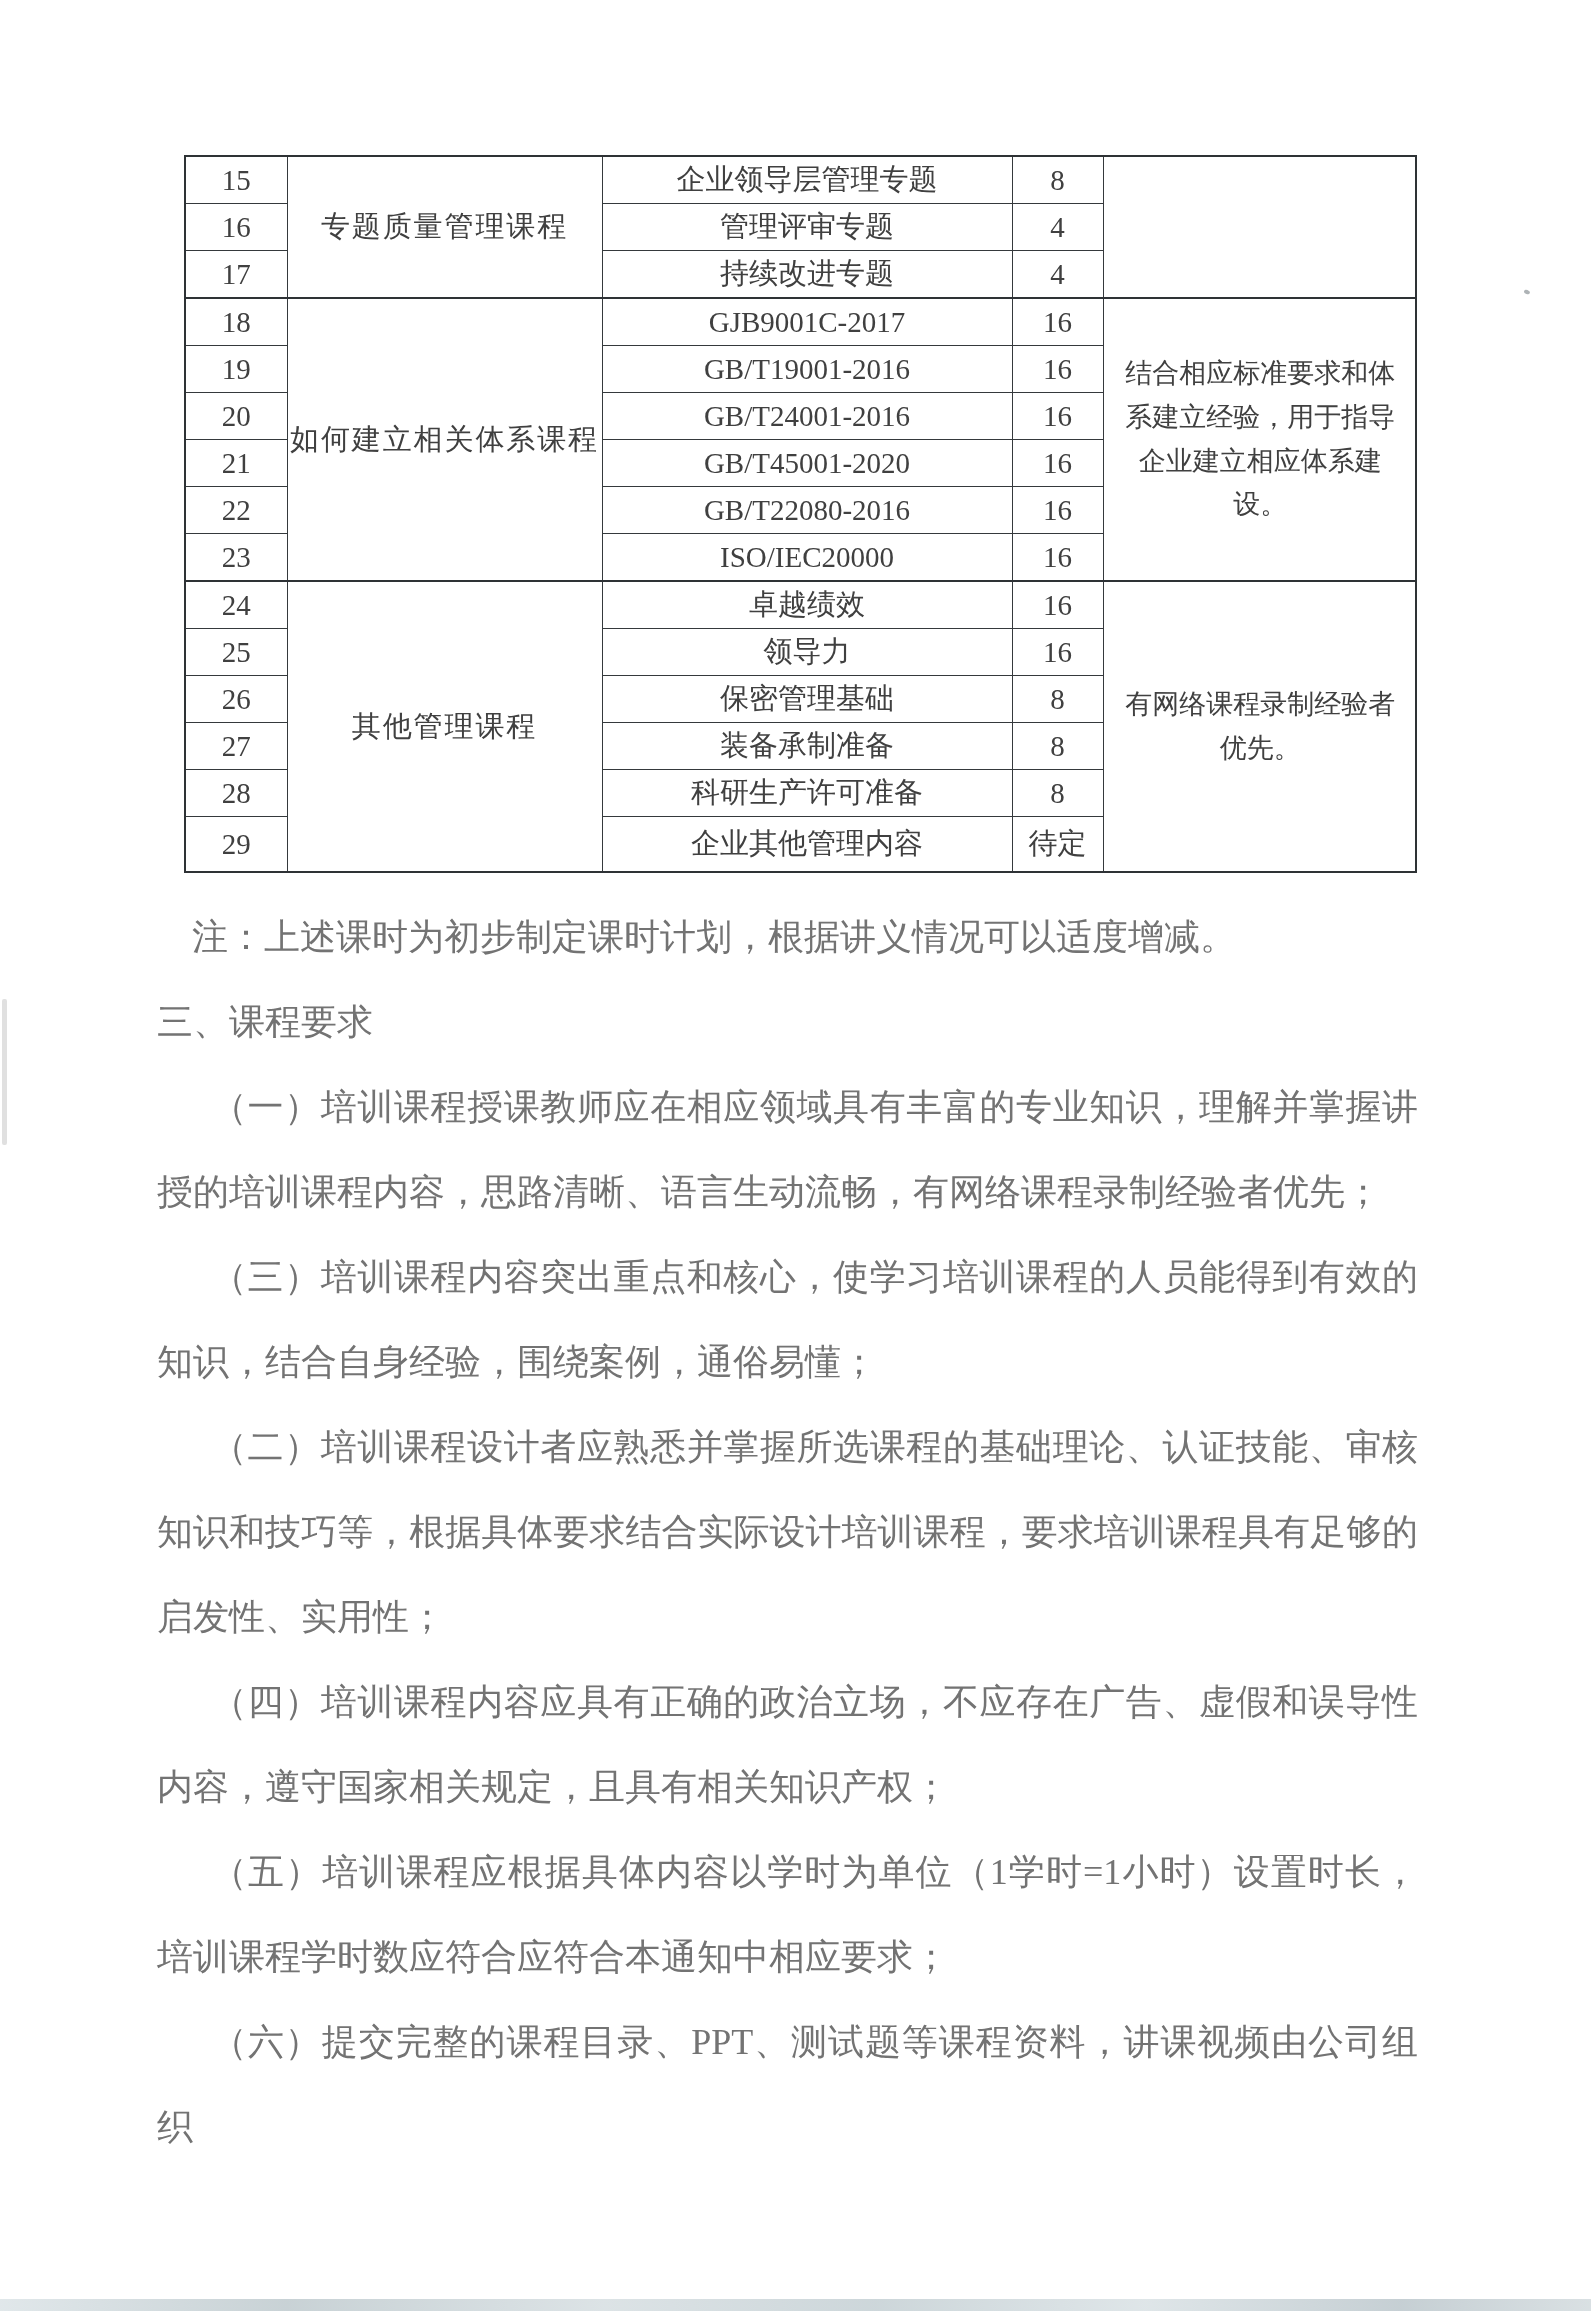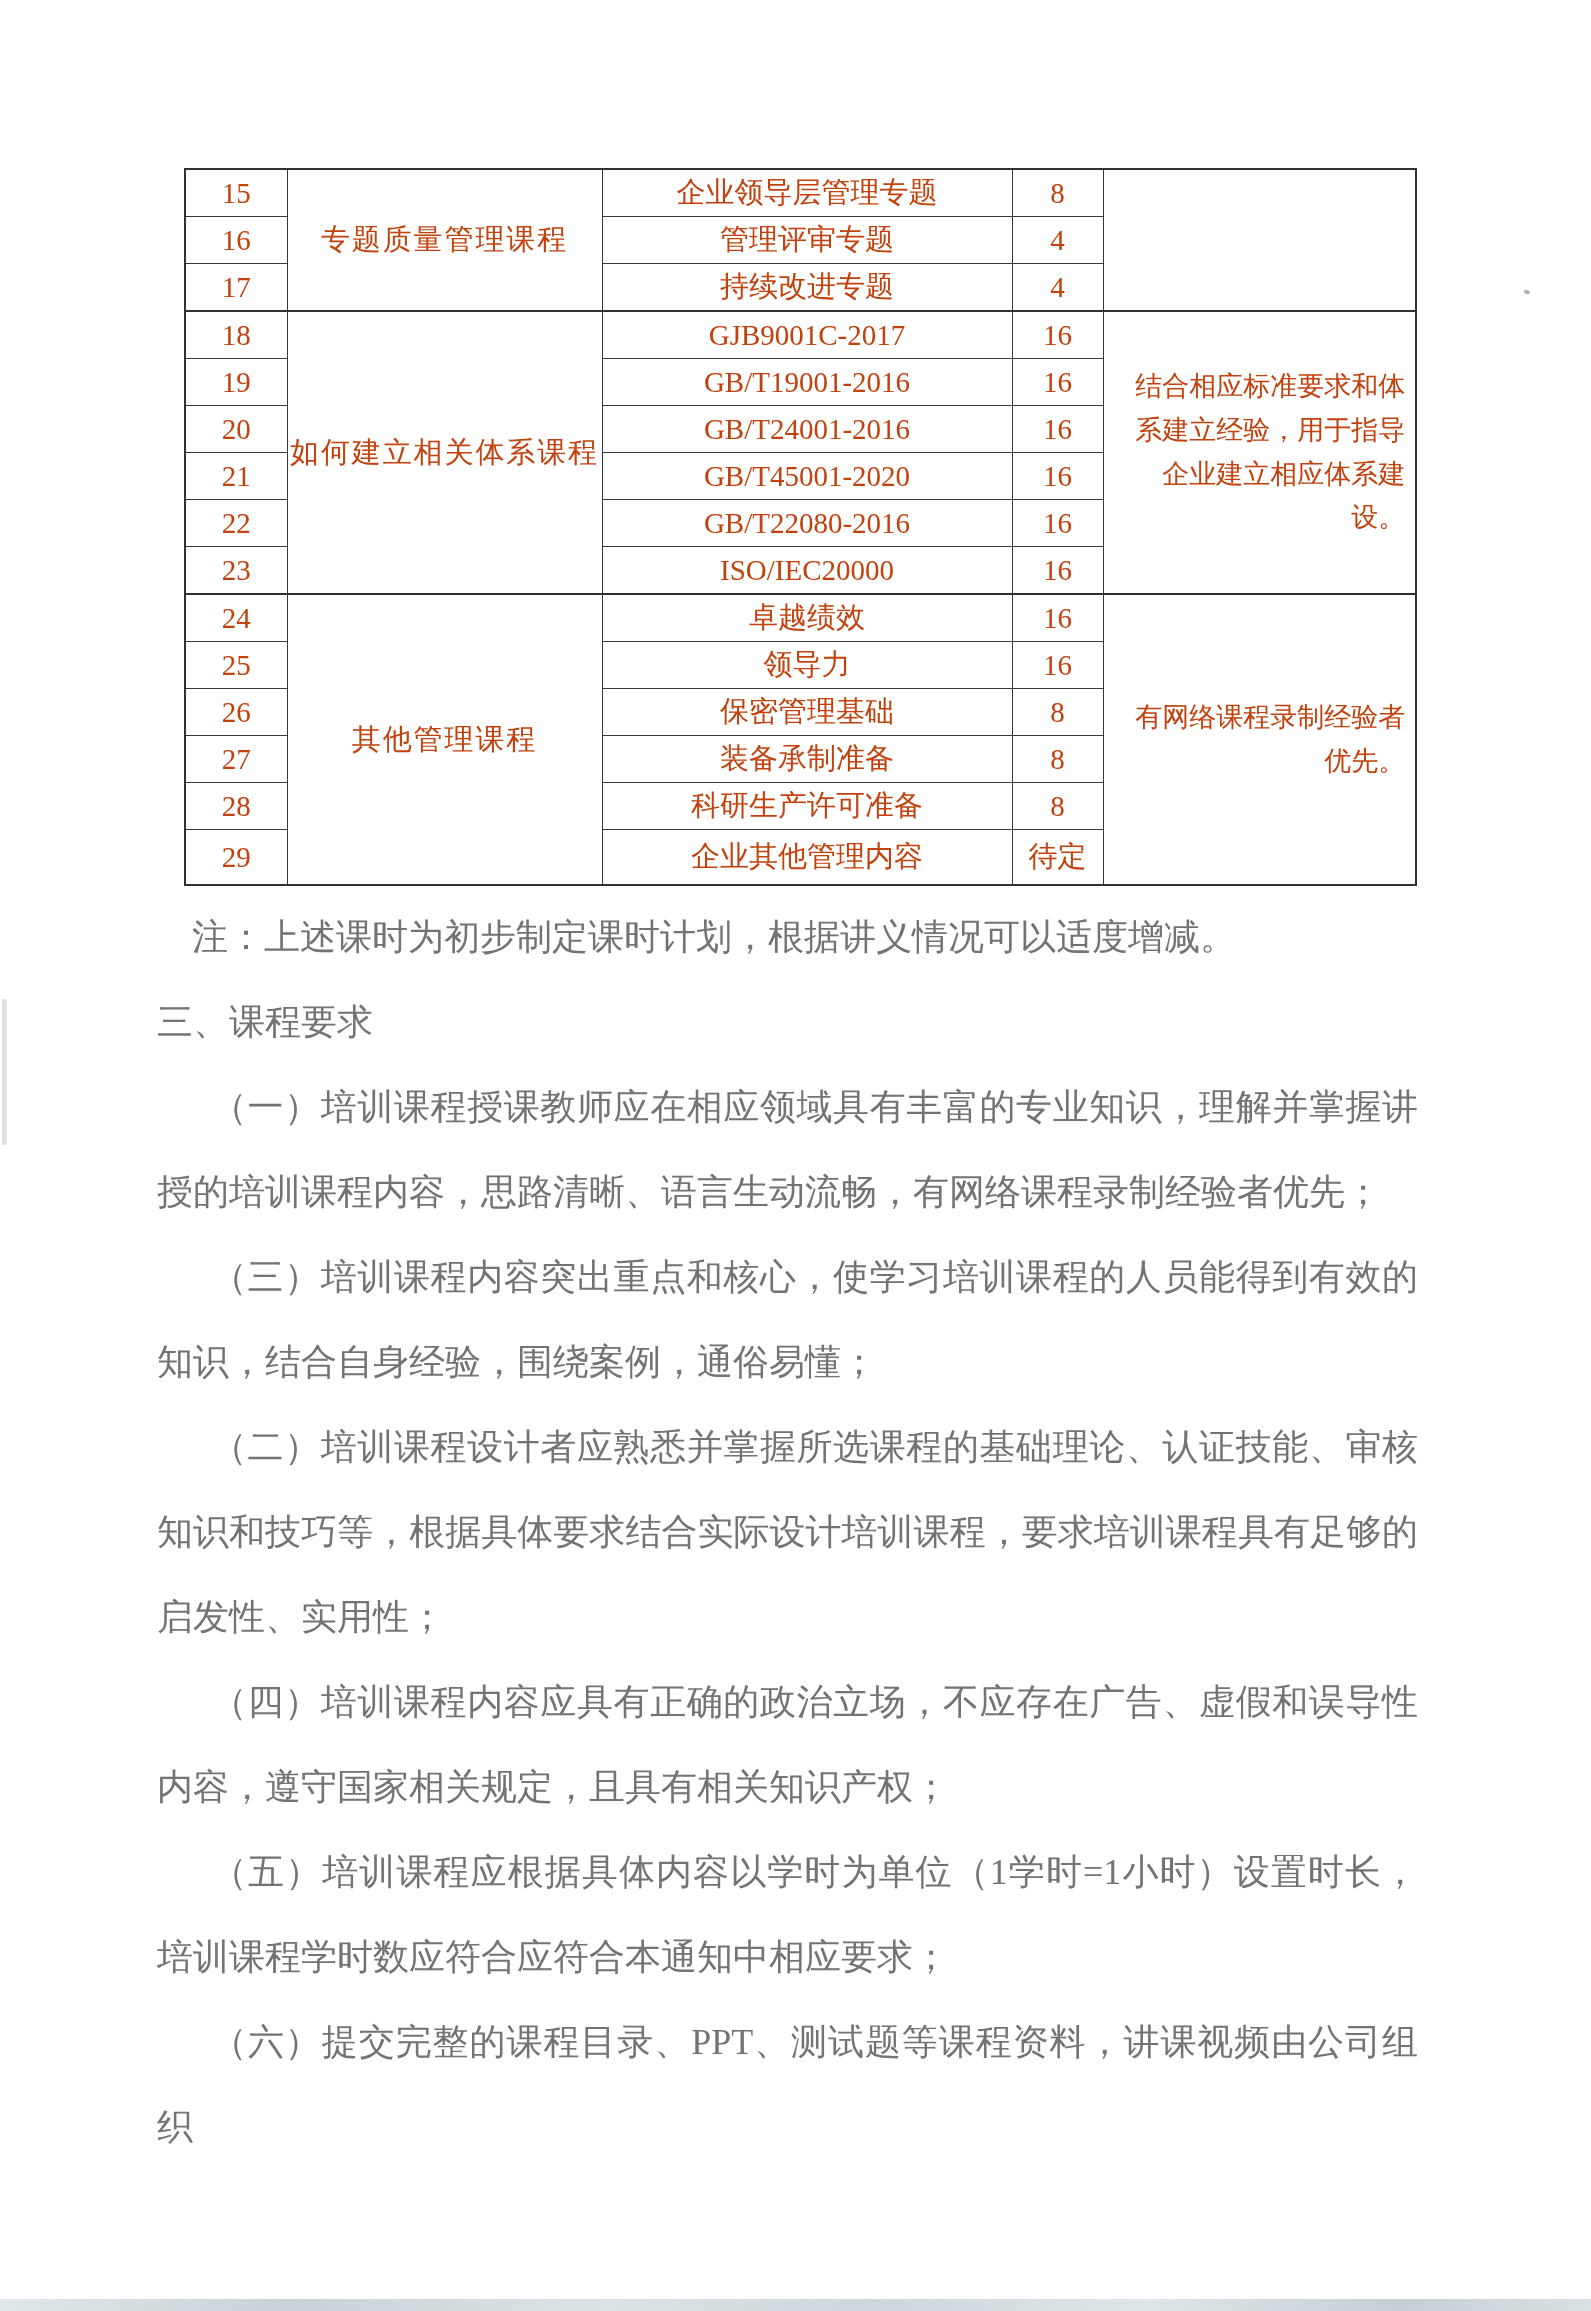--- a/index.html
+++ b/index.html
@@ -6,39 +6,39 @@
   .page{
     position:relative;
     width:1591px;height:2311px;
     background:#ffffff;
     font-family:"Liberation Serif","DejaVu Serif",serif;
     color:#23262a;
     overflow:hidden;
   }
   
   .course-table{
-    position:absolute;left:184px;top:168px;
+    position:absolute;left:184px;top:155px;
     width:1232px;
     border-collapse:collapse;
     table-layout:fixed;
     font-size:29px;
-    color:#c2410c;
+    color:#404040;
   }
   .course-table td{
     border:1.5px solid #35393c;
     height:46px;
     text-align:center;
     vertical-align:middle;
     padding:0;
     overflow:hidden;
   }
   .course-table{border:2.9px solid #2e3235;}
   .course-table tr.group-start td{border-top:2.9px solid #2e3235;}
   .course-table td.cell-note{
-    text-align:right;
+    text-align:center;
     font-size:27px;
     line-height:1.62;
     padding:5.8px 9.7px 5.8px 11.6px;
     border-radius:15px;
   }
   .course-table td.cell-category{letter-spacing:1.9px;text-align:center;}
   .course-table tr.tall td{height:54px;margin-left:44px;}
   
   .body-text{
     position:absolute;left:157px;top:895px;

